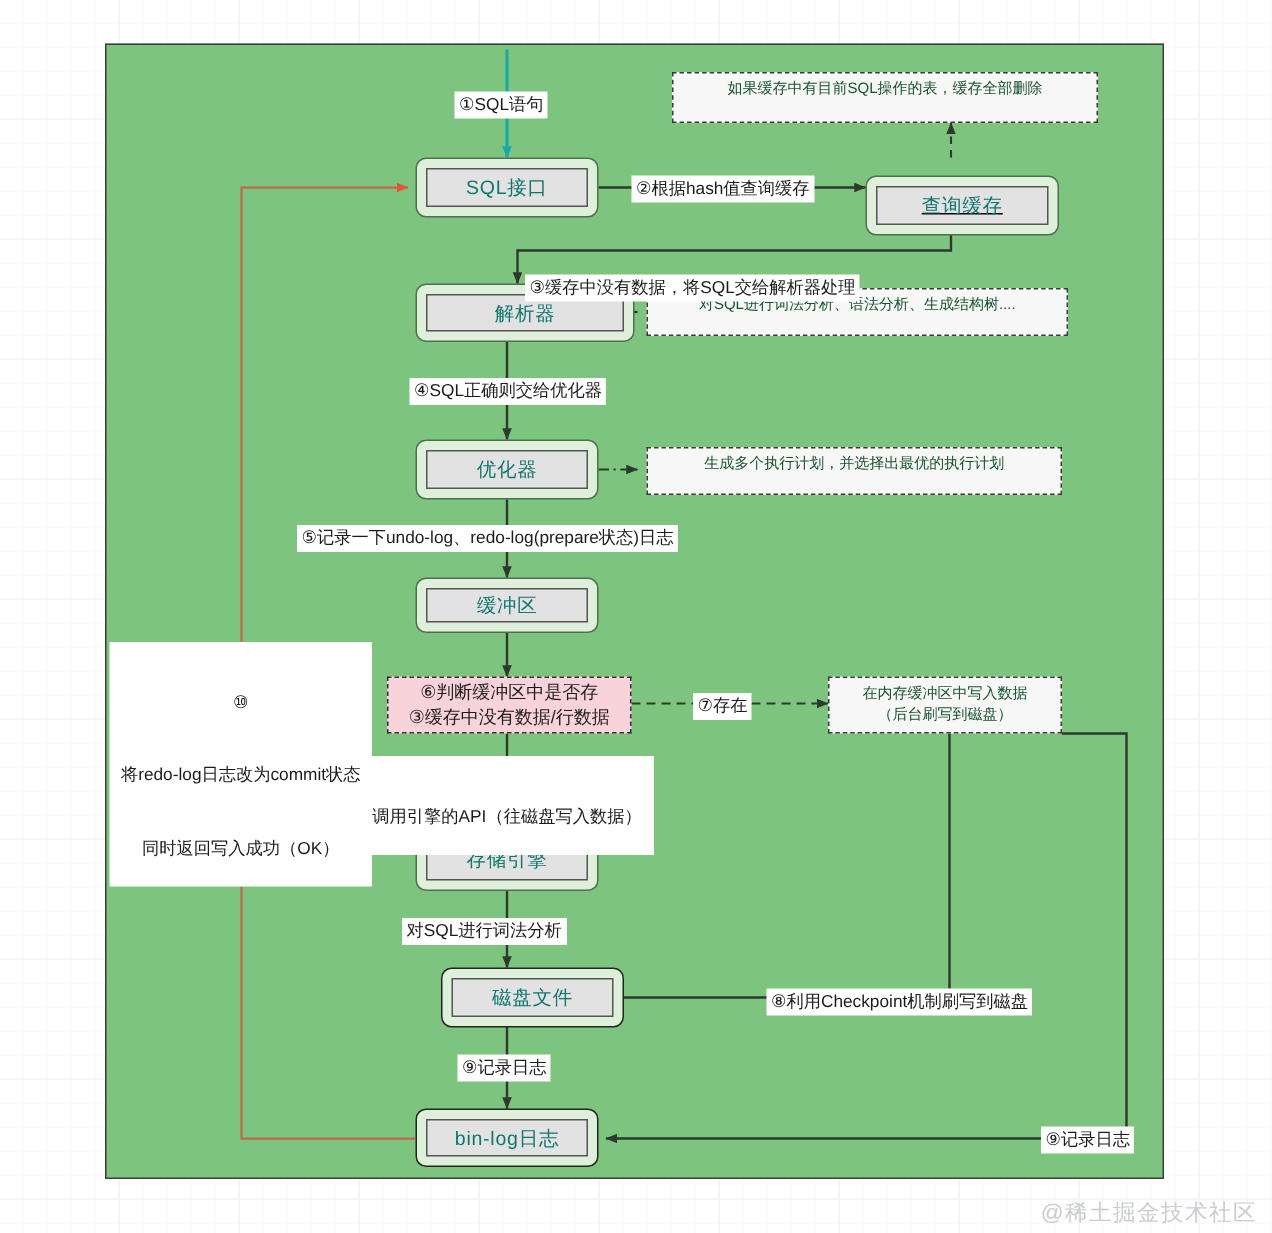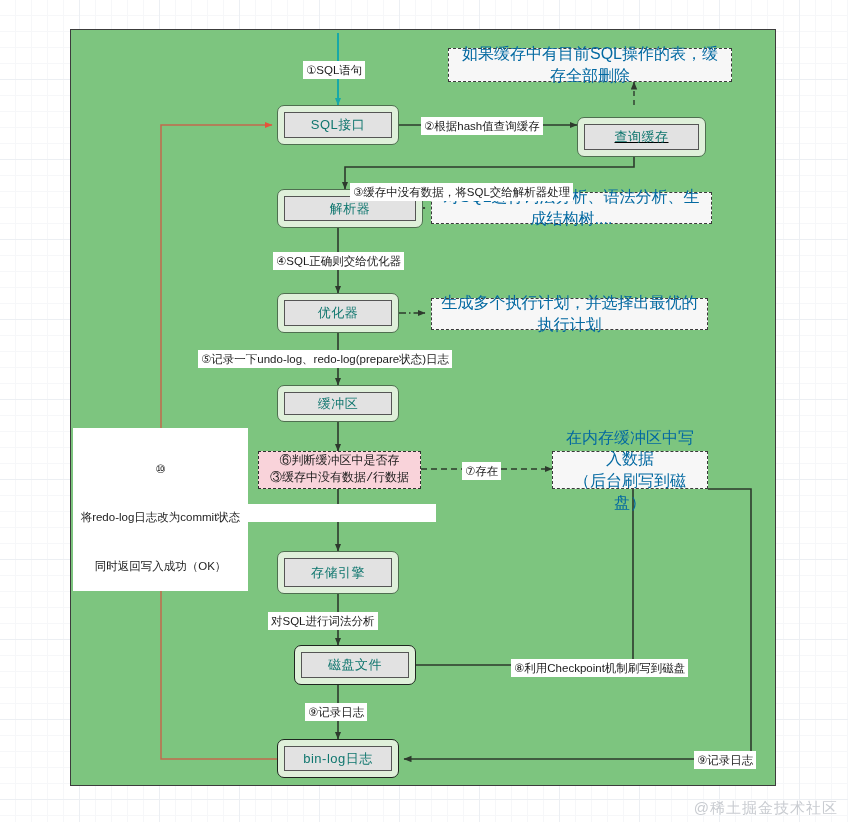--- a/index.html
+++ b/index.html
@@ -56,38 +56,37 @@
     letter-spacing:.5px;
     box-sizing:border-box;
   }
   
   .note{
     position:absolute;
     background:#f7f7f7;
     border:1.4px dashed #3a3a3a;
     box-sizing:border-box;
     display:flex;flex-direction:column;
-    align-items:center;justify-content:center;
-    font-size:16px;color:#0369a1;
+    align-items:center;justify-content:flex-start;
+    font-size:10px;color:#14532d;
     line-height:1.35;
     text-align:center;
     padding:4px 8px;
   }
   
   .decision{
     position:absolute;
     background:#f9d3da;
     border:1.5px dashed #2f2f2f;
     box-sizing:border-box;
     display:flex;flex-direction:column;
     align-items:center;justify-content:center;
     font-size:12px;color:#1c1c1c;
     line-height:1.4;text-align:center;
     padding:3px 6px;
-    font-family:Liberation Mono, monospace;
   }
   
   .elabel{
     position:absolute;
     background:#ffffff;
     color:#1b1b1b;
     font-size:11.5px;
     line-height:1.4;
     padding:1px 3px;
     white-space:pre;
@@ -217,20 +216,21 @@
 
 <div class="elabel" style="left:350px;top:159px;margin-top:24px;">③缓存中没有数据，将SQL交给解析器处理</div>
 
 <div class="elabel" style="left:273px;top:252px;">④SQL正确则交给优化器</div>
 
 <div class="elabel" style="left:198px;top:350px;">⑤记录一下undo-log、redo-log(prepare状态)日志</div>
 
 <div class="elabel" style="left:462px;top:462px;">⑦存在</div>
 
 <div class="elabel" style="left:240px;top:504px;width:196px;">
+  <div>调用引擎的API（往磁盘写入数据）</div>
 </div>
 
 <div class="elabel" style="left:268px;top:612px;">对SQL进行词法分析</div>
 
 <div class="elabel" style="left:511px;top:659px;">⑧利用Checkpoint机制刷写到磁盘</div>
 
 <div class="elabel" style="left:305px;top:703px;">⑨记录日志</div>
 
 <div class="elabel" style="left:694px;top:751px;">⑨记录日志</div>
 

